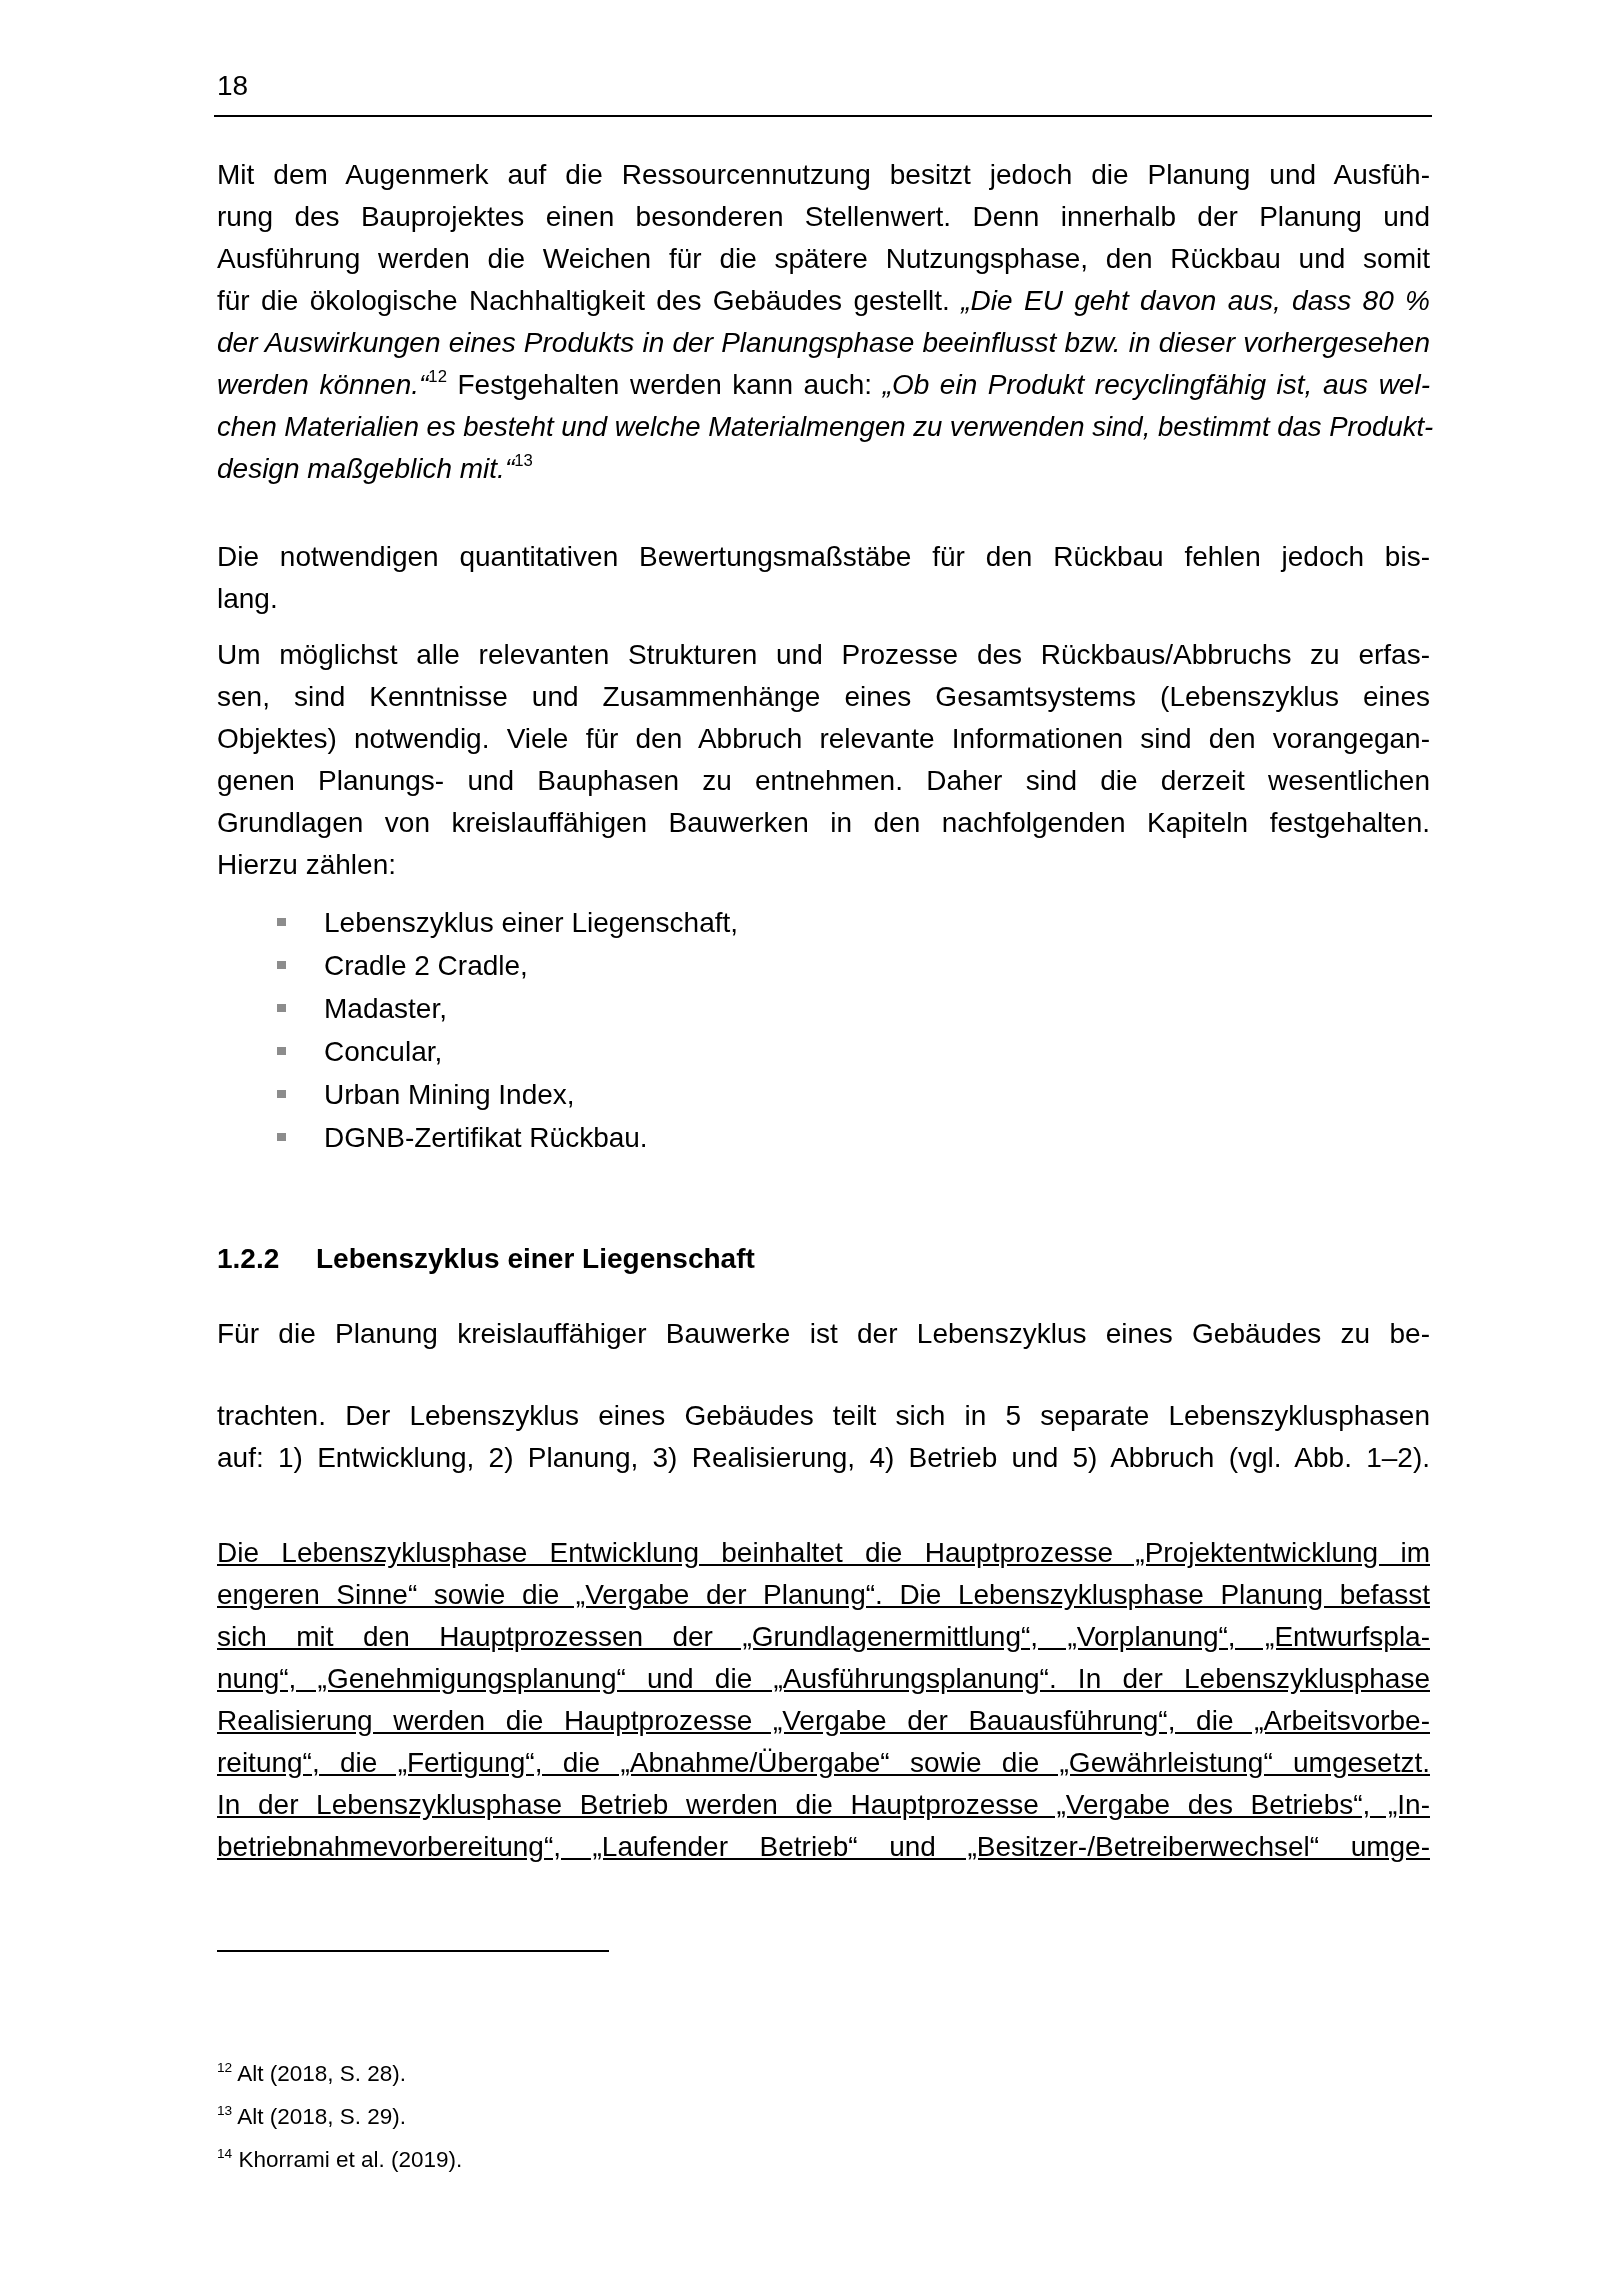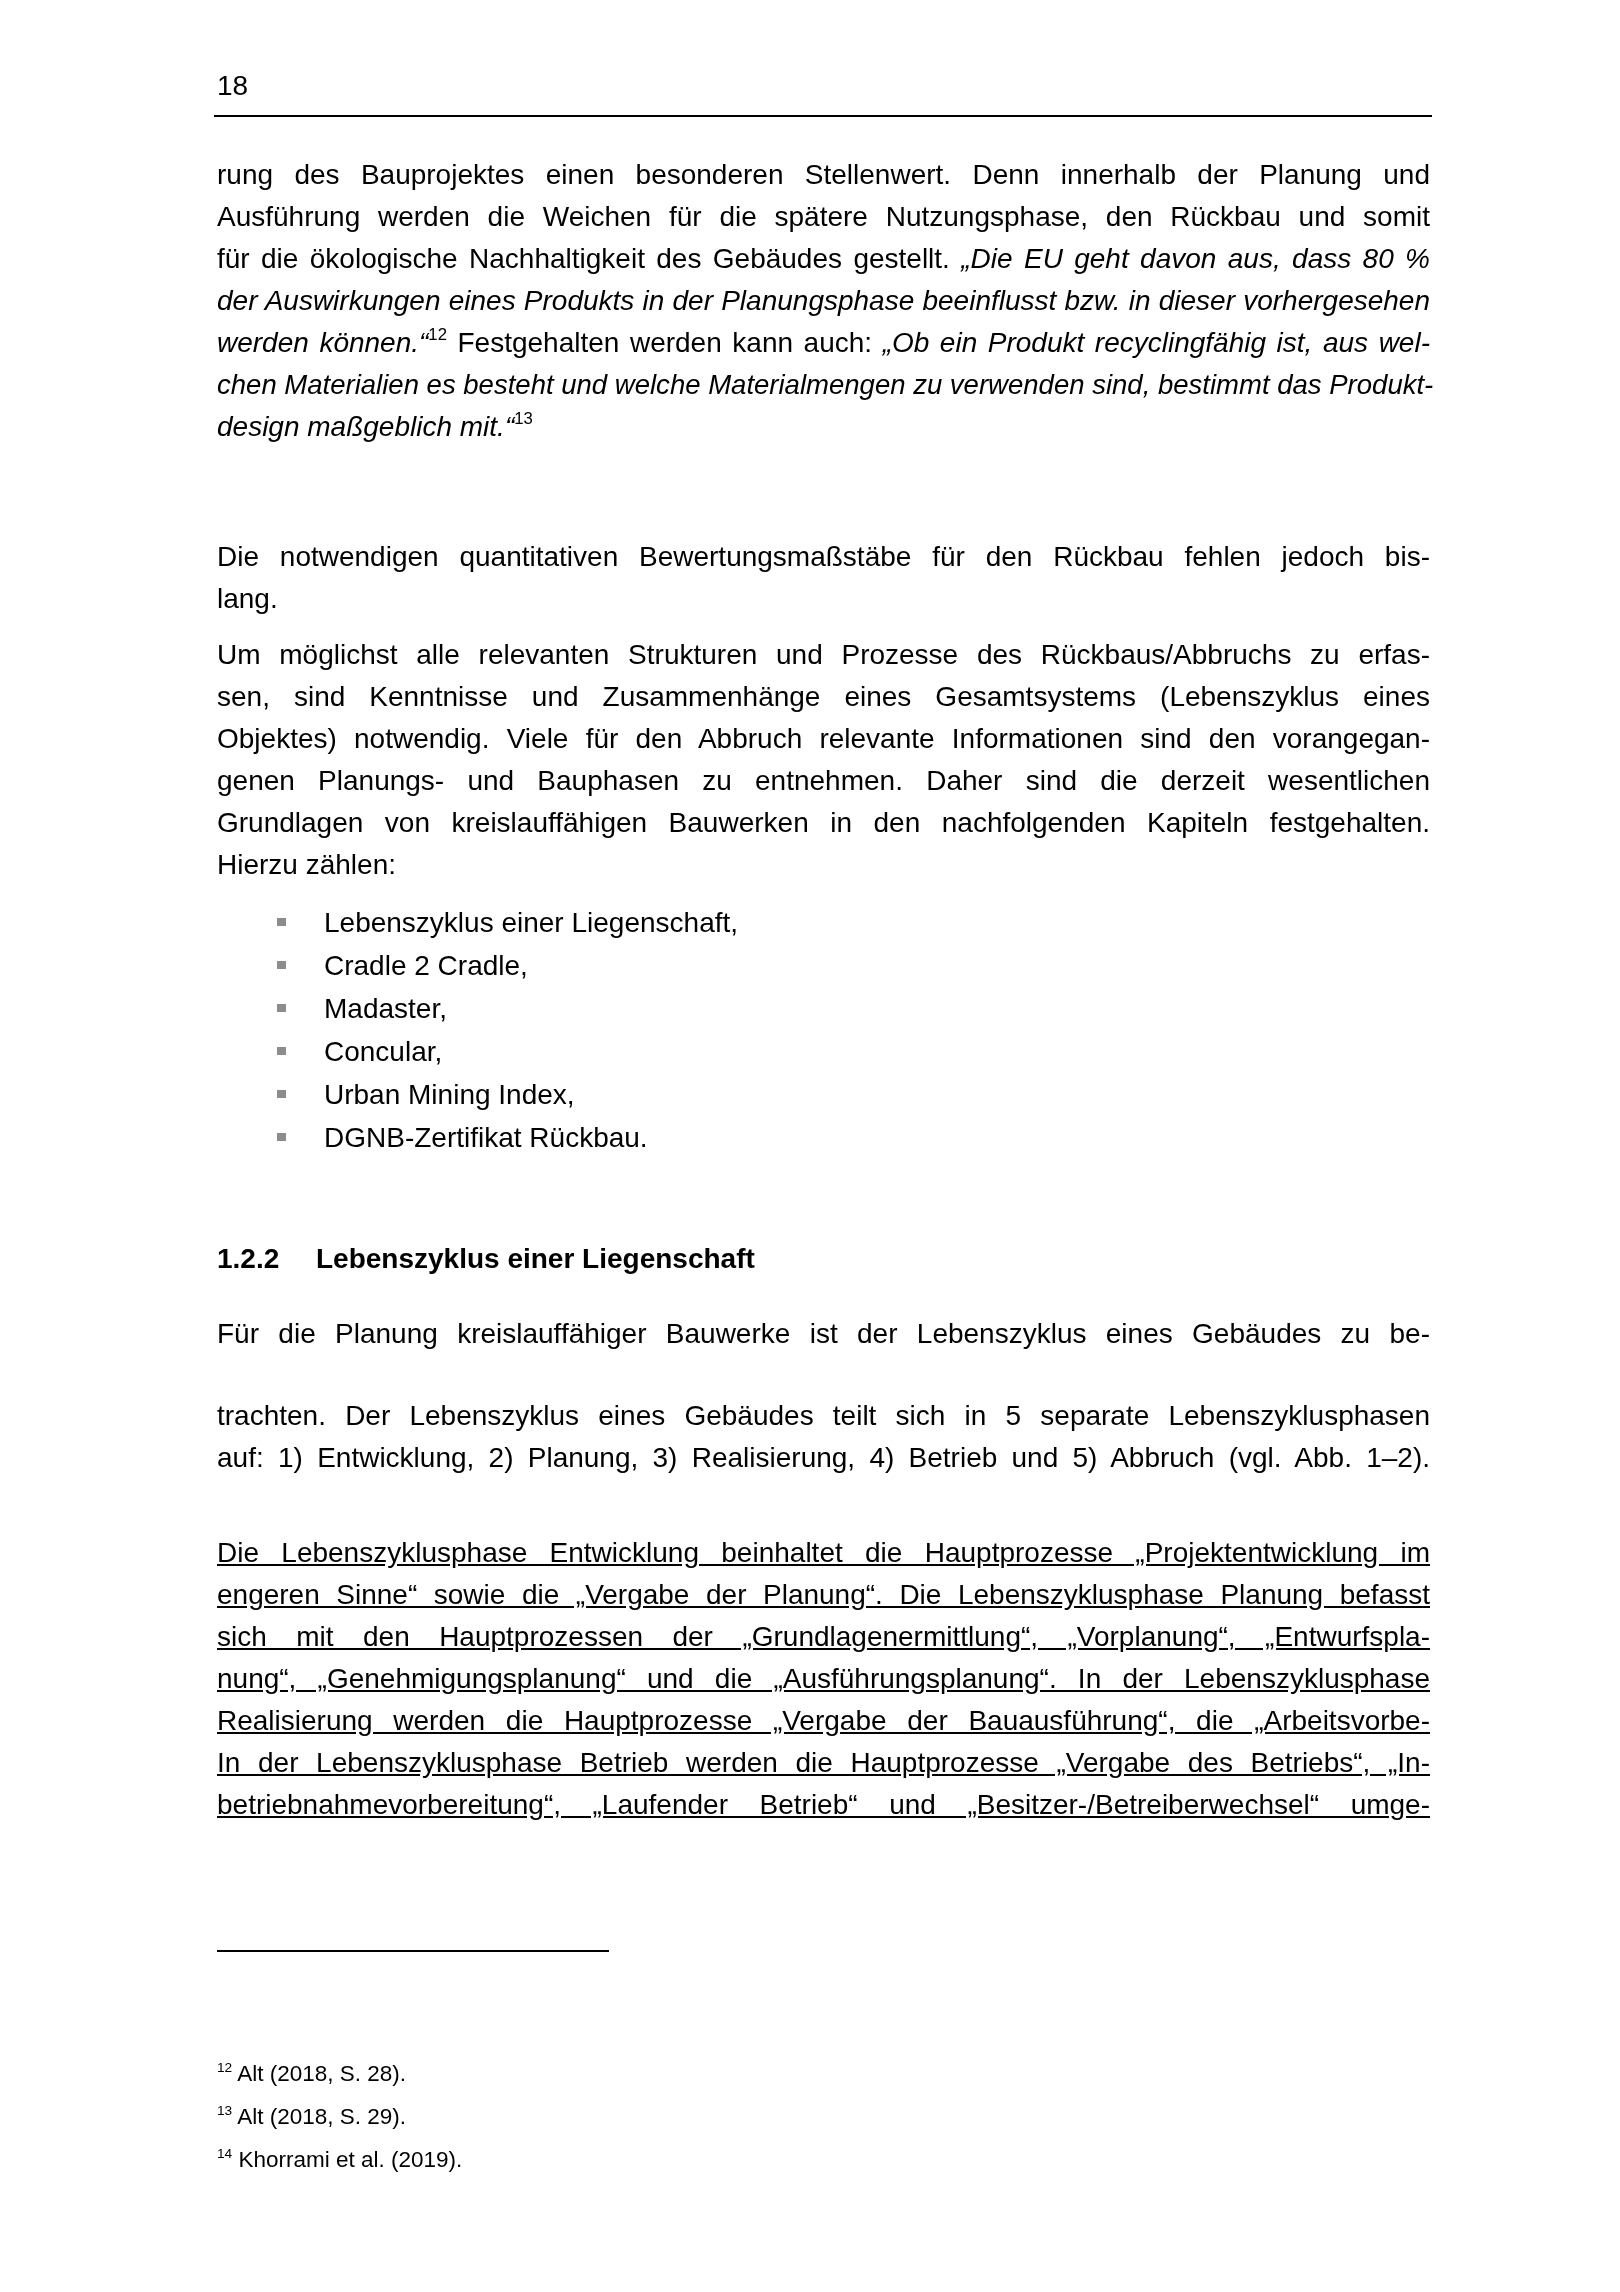--- a/index.html
+++ b/index.html
@@ -24,20 +24,21 @@
   .fn { font-size:22.5px; height:43px; line-height:43px; white-space:nowrap; }
   .fn sup { font-size:13.7px; top:-1px; }
 </style>
 </head>
 <body>
 
 <div class="page-num">18</div>
 <div class="header-rule"></div>
 
 <div class="block" id="p0" style="top:154px;">
+    <span class="line" style="white-space: nowrap;"><span>Mit dem Augenmerk auf die Ressourcennutzung besitzt jedoch die Planung und Ausfüh-</span></span>
     <span class="line" style="white-space: nowrap;"><span>rung des Bauprojektes einen besonderen Stellenwert. Denn innerhalb der Planung und</span></span>
     <span class="line" style="white-space: nowrap;"><span>Ausführung werden die Weichen für die spätere Nutzungsphase, den Rückbau und somit</span></span>
     <span class="line" style="white-space: nowrap;"><span>für die ökologische Nachhaltigkeit des Gebäudes gestellt. </span><span class="it">„Die EU geht davon aus, dass 80 %</span></span>
     <span class="line" style="white-space: nowrap;"><span class="it">der Auswirkungen eines Produkts in der Planungsphase beeinflusst bzw. in dieser vorhergesehen</span></span>
     <span class="line" style="white-space: nowrap;"><span class="it">werden können.“</span><sup>12</sup><span> Festgehalten werden kann auch: </span><span class="it">„Ob ein Produkt recyclingfähig ist, aus wel-</span></span>
     <span class="line" style="white-space: nowrap; width: 1234px; transform: scaleX(0.982991);"><span class="it">chen Materialien es besteht und welche Materialmengen zu verwenden sind, bestimmt das Produkt-</span></span>
     <span class="line last" style="white-space: nowrap;"><span class="it">design maßgeblich mit.“</span><sup>13</sup></span>
   </div>
 <div class="block" id="p1" style="top:536px;">
     <span class="line" style="white-space: nowrap;"><span>Die notwendigen quantitativen Bewertungsmaßstäbe für den Rückbau fehlen jedoch bis-</span></span>
@@ -87,20 +88,21 @@
     <span class="line" style="white-space: nowrap; margin-top: 20px;"><span>Für die Planung kreislauffähiger Bauwerke ist der Lebenszyklus eines Gebäudes zu be-</span></span>
     <span class="line" style="white-space: nowrap; margin-top: 40px;"><span>trachten. Der Lebenszyklus eines Gebäudes teilt sich in 5 separate Lebenszyklusphasen</span></span>
     <span class="line" style="white-space: nowrap;"><span>auf: 1) Entwicklung, 2) Planung, 3) Realisierung, 4) Betrieb und 5) Abbruch (vgl. Abb. 1–2).</span></span>
   </div>
 <div class="block" id="p4" style="top:1532px;text-decoration:underline;">
     <span class="line" style="white-space: nowrap;"><span>Die Lebenszyklusphase Entwicklung beinhaltet die Hauptprozesse „Projektentwicklung im</span></span>
     <span class="line" style="white-space: nowrap;"><span>engeren Sinne“ sowie die „Vergabe der Planung“. Die Lebenszyklusphase Planung befasst</span></span>
     <span class="line" style="white-space: nowrap;"><span>sich mit den Hauptprozessen der „Grundlagenermittlung“, „Vorplanung“, „Entwurfspla-</span></span>
     <span class="line" style="white-space: nowrap;"><span>nung“, „Genehmigungsplanung“ und die „Ausführungsplanung“. In der Lebenszyklusphase</span></span>
     <span class="line" style="white-space: nowrap;"><span>Realisierung werden die Hauptprozesse „Vergabe der Bauausführung“, die „Arbeitsvorbe-</span></span>
+    <span class="line" style="white-space: nowrap;"><span>reitung“, die „Fertigung“, die „Abnahme/Übergabe“ sowie die „Gewährleistung“ umgesetzt.</span></span>
     <span class="line" style="white-space: nowrap;"><span>In der Lebenszyklusphase Betrieb werden die Hauptprozesse „Vergabe des Betriebs“, „In-</span></span>
     <span class="line" style="white-space: nowrap;"><span>betriebnahmevorbereitung“, „Laufender Betrieb“ und „Besitzer-/Betreiberwechsel“ umge-</span></span>
   </div>
 
 <div class="fn-rule"></div>
 <div class="footnotes">
   <div class="fn"><sup>12</sup> <span>Alt (2018, S. 28).</span></div>
   <div class="fn"><sup>13</sup> <span>Alt (2018, S. 29).</span></div>
   <div class="fn"><sup>14</sup> <span>Khorrami et al. (2019).</span></div>
 </div>

